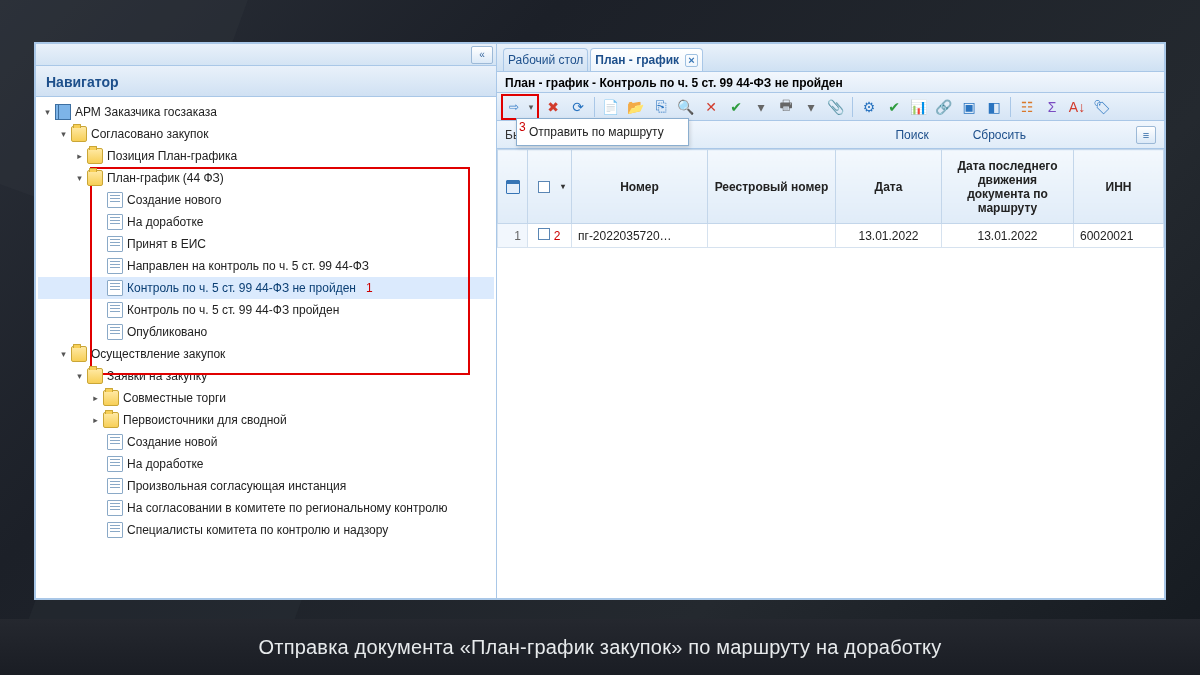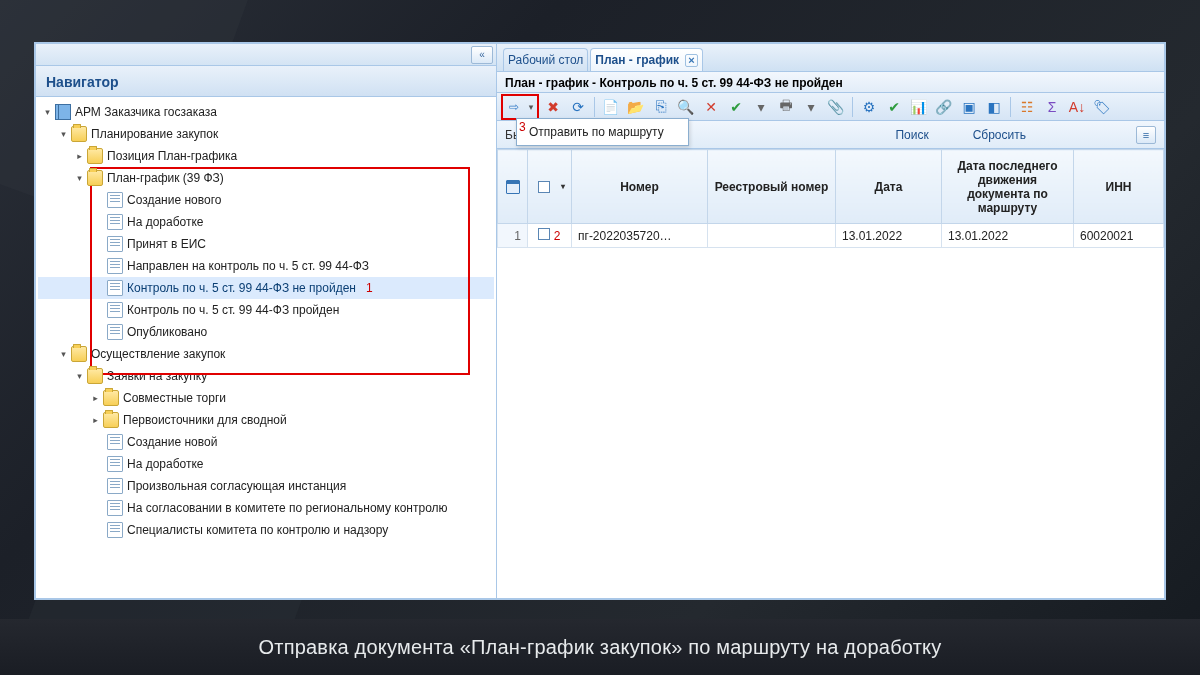--- a/index.html
+++ b/index.html
@@ -182,21 +182,21 @@
     padding:6px 6px; text-align:center; vertical-align:middle;
     height:74px;
   }
   .gtable td {
     border:1px solid #d6e2ef;
     padding:4px 6px; font-size:12px; color:#222; height:24px;
     text-align:left; white-space:nowrap; overflow:hidden; text-overflow:ellipsis;
   }
   .gtable td.rn { text-align:right; color:#666; background:#f2f7fd;}
   .gtable td.center { text-align:center; }
-  .gtable td.right { text-align:left; }
+  .gtable td.right { text-align:center; }
   .col-rn{width:30px}.col-cb{width:44px}.col-num{width:136px}.col-reg{width:128px}.col-date{width:106px}.col-ldate{width:132px}.col-inn{width:90px}
 
   .hdricon { display:flex; align-items:center; justify-content:center; gap:4px;}
   .calicon { width:14px; height:14px; background:#e3eefb; border:1px solid #3574b5; position:relative; border-radius:1px;}
   .calicon::before { content:""; position:absolute; top:0; left:0; right:0; height:3px; background:#3574b5;}
   .cbx { width:12px; height:12px; border:1px solid #5a86b4; background:#fff; display:inline-block; margin:0 auto;}
   .cbx-drop { font-size:8px; color:#333; margin-left:2px;}
   .callout-2 { color:#cc0000; font-size:12px; }
 
   .caption-bar {
@@ -237,35 +237,35 @@
         <span class="indent" style="width:4px"></span>
         <span class="expander">▾</span>
         <span class="ticon book"></span>
         <span class="tree-label">АРМ Заказчика госзаказа</span>
       </div>
 
       <div class="tree-node">
         <span class="indent" style="width:20px"></span>
         <span class="expander">▾</span>
         <span class="ticon folder"></span>
-        <span class="tree-label">Планирование закупок</span>
+        <span class="tree-label">Согласовано закупок</span>
       </div>
 
       <div class="tree-node">
         <span class="indent" style="width:36px"></span>
         <span class="expander">▸</span>
         <span class="ticon folder"></span>
         <span class="tree-label">Позиция План-графика</span>
       </div>
 
       <div class="tree-node">
         <span class="indent" style="width:36px"></span>
         <span class="expander">▾</span>
         <span class="ticon folder"></span>
-        <span class="tree-label">План-график (39 ФЗ)</span>
+        <span class="tree-label">План-график (44 ФЗ)</span>
       </div>
 
       <div class="tree-node">
           <span class="indent" style="width:56px"></span>
           <span class="expander blank">·</span>
           <span class="ticon page"></span>
           <span class="tree-label">Создание нового</span>
         </div>
       <div class="tree-node">
           <span class="indent" style="width:56px"></span>

